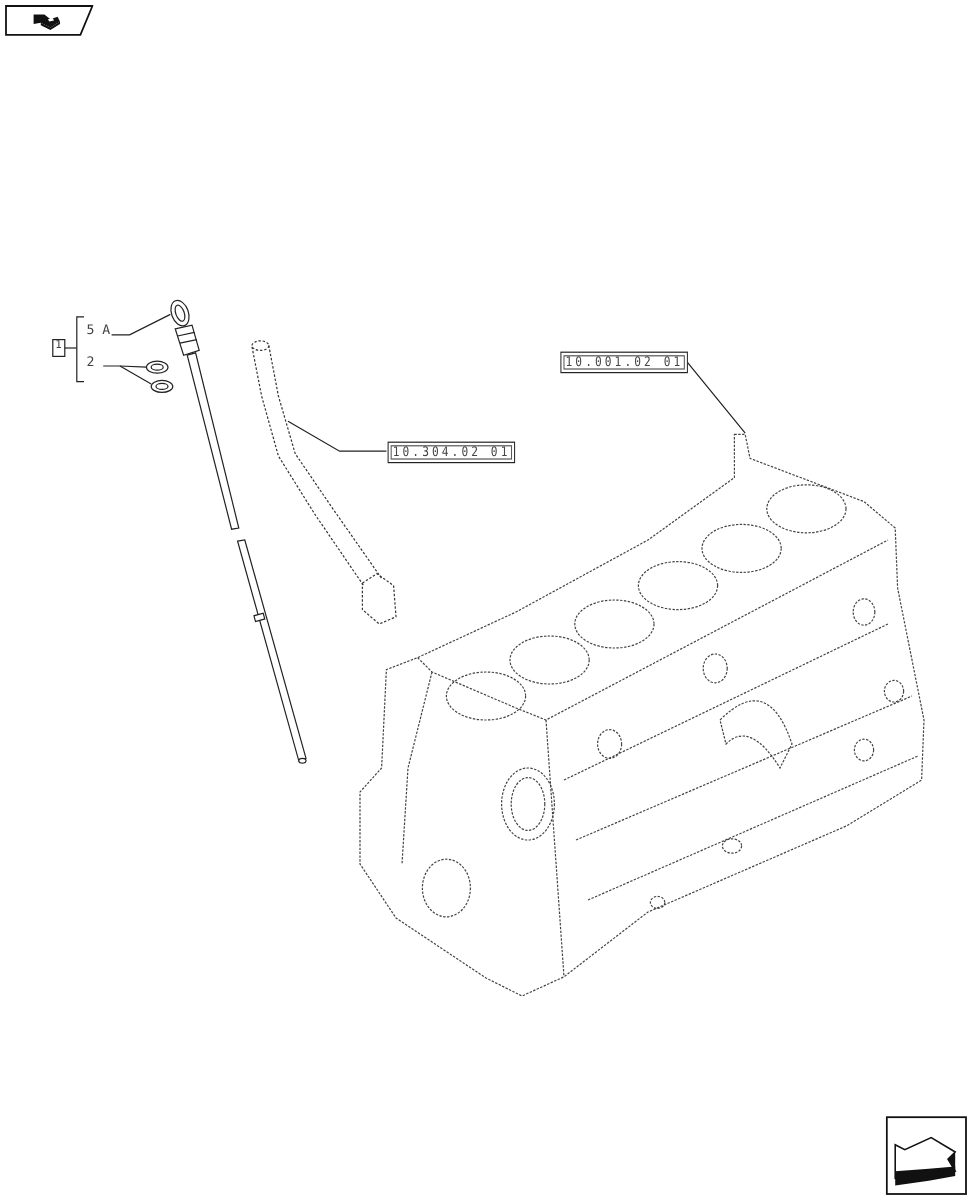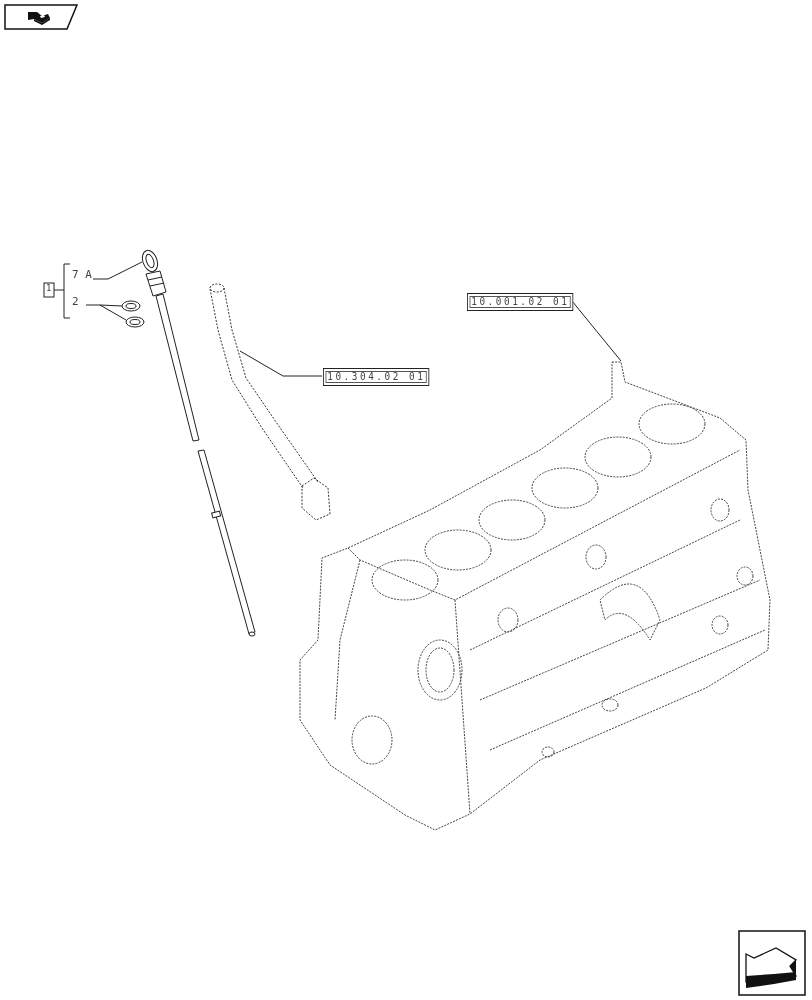--- a/index.html
+++ b/index.html
@@ -92,21 +92,21 @@
     <ellipse cx="508" cy="620" rx="10" ry="12"></ellipse>
     <ellipse cx="720" cy="510" rx="9" ry="11"></ellipse>
     <ellipse cx="745" cy="576" rx="8" ry="9"></ellipse>
     <ellipse cx="720" cy="625" rx="8" ry="9"></ellipse>
     <ellipse cx="610" cy="705" rx="8" ry="6"></ellipse>
     <ellipse cx="548" cy="752" rx="6" ry="5"></ellipse>
   </g>
 </svg>
 
 <div class="label" style="left:46px;top:283px;font-size:9px;">1</div>
-<div class="label" style="left:72px;top:268px;">7 A</div>
+<div class="label" style="left:72px;top:268px;">5 A</div>
 <div class="label" style="left:72px;top:295px;">2</div>
 
 <div class="ref-box" style="left:323px;top:368px;">10.304.02 01</div>
 <div class="ref-box" style="left:467px;top:293px;">10.001.02 01</div>
 
 <div class="abs" style="left:738px;top:930px;width:68px;height:66px;">
   <svg width="68" height="66" viewBox="0 0 68 66">
     <rect x="1" y="1" width="66" height="64" fill="#fff" stroke="#111" stroke-width="1.5"></rect>
     <path d="M8,24 L16,28 L38,18 L58,30 L52,36 L58,46 L36,48 L8,52 Z" fill="#fff" stroke="#111" stroke-width="1.3"></path>
     <path d="M8,46 L36,44 L58,42 L58,50 L36,54 L8,58 Z" fill="#111"></path>

